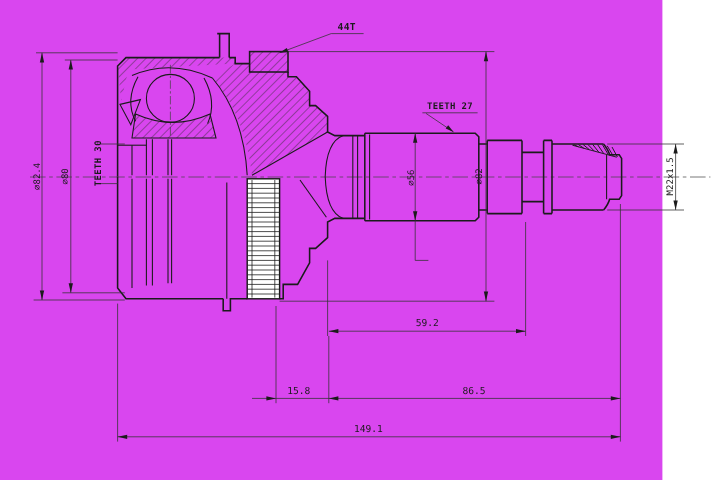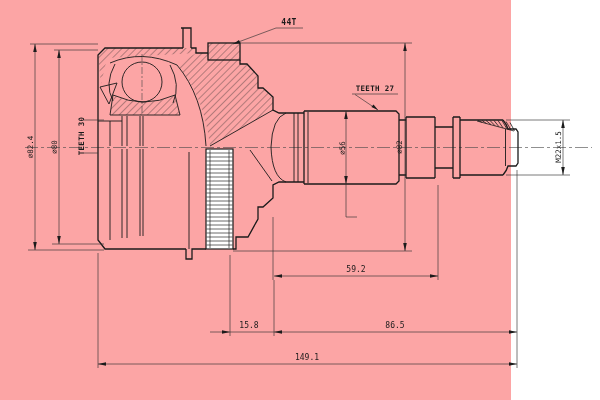--- a/index.html
+++ b/index.html
@@ -1,16 +1,16 @@
 <!DOCTYPE html>
 <html><head>
 <meta charset="utf-8">
 <style>
   html,body{margin:0;padding:0;background:#ffffff;width:600px;height:400px;overflow:hidden;}
-  .sheet{width:511px;height:400px;background:#fca5a5;position:relative;}
+  .sheet{width:552px;height:400px;background:#d946ef;position:relative;}
   svg{display:block;}
   text{font-family:"DejaVu Sans Mono","Liberation Mono",monospace;fill:#1b1b1b;}
   .dim-t{font-size:8px;}
   .dim-r{font-size:7.5px;}
   .lbl-b{font-size:7.5px;font-weight:bold;letter-spacing:0.3px;}
   .lbl-b2{font-size:8px;font-weight:bold;letter-spacing:0.3px;}
 </style>
 </head>
 <body>
 

